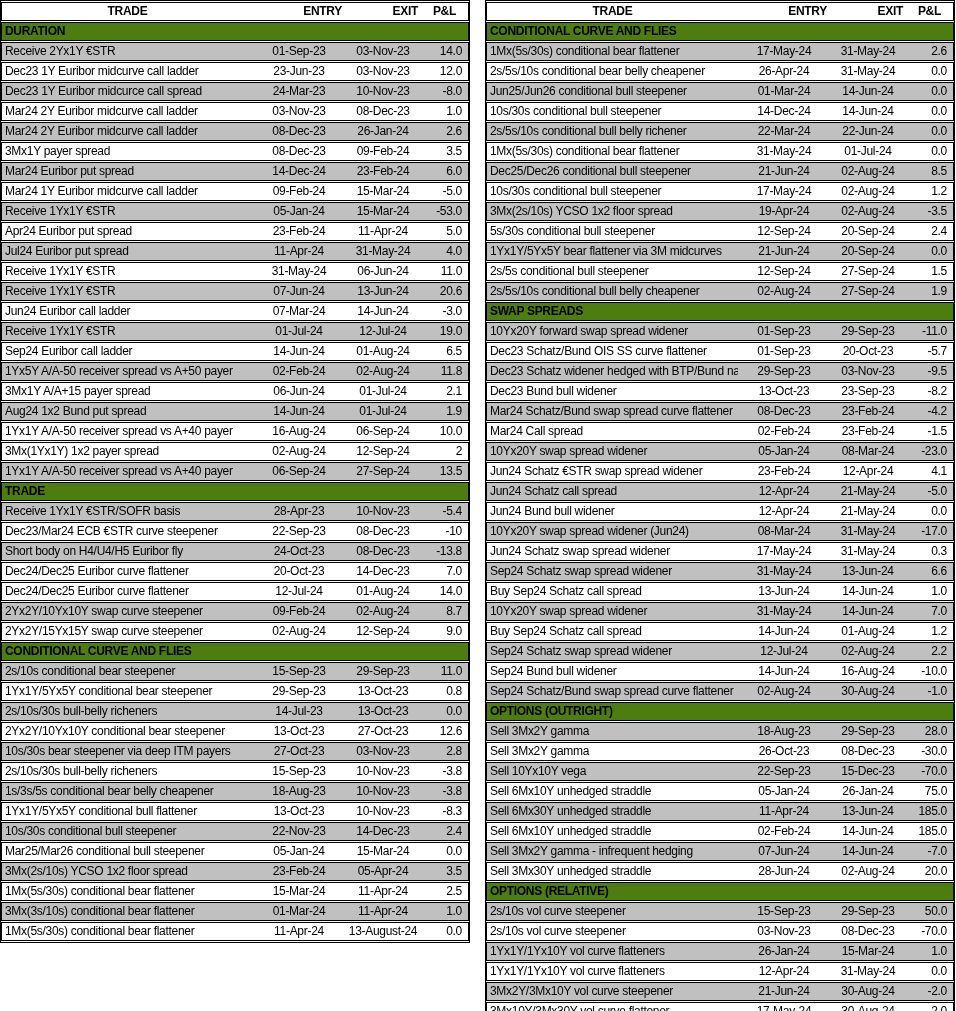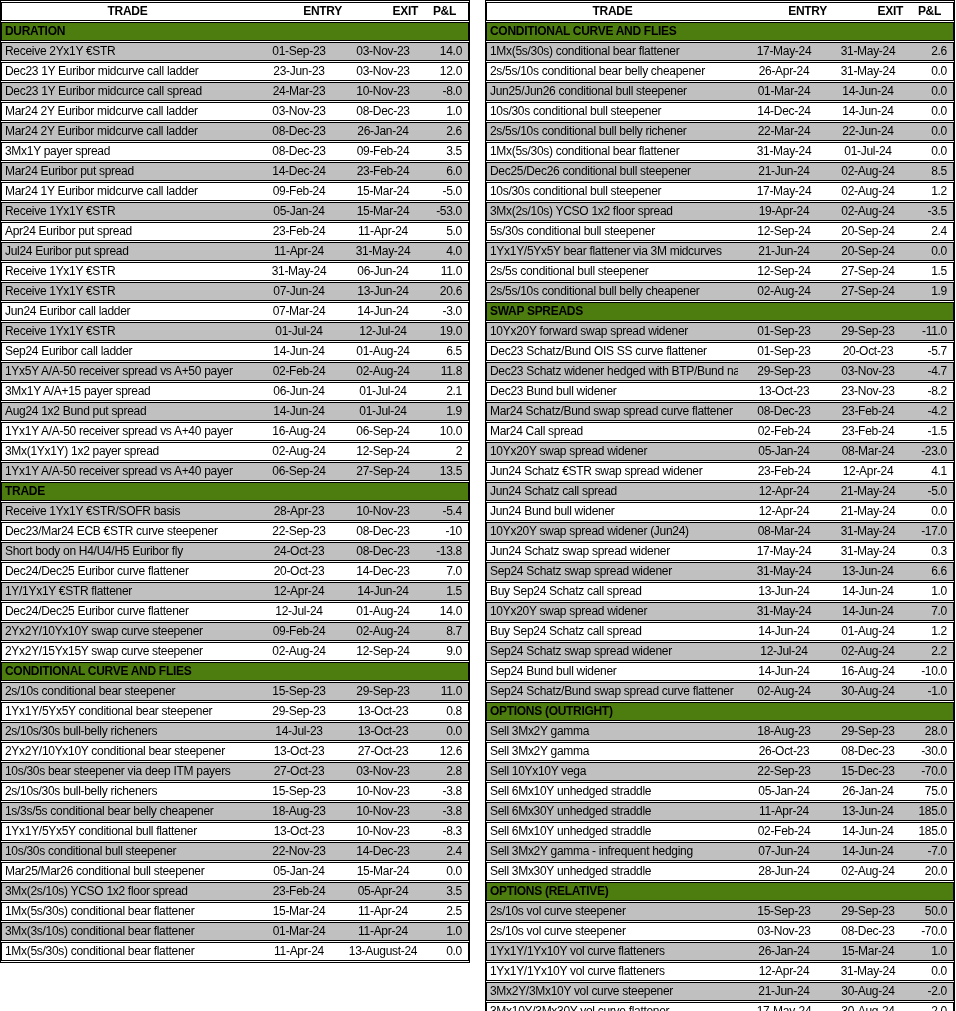--- a/index.html
+++ b/index.html
@@ -231,26 +231,20 @@
           <td class="col-entry">24-Oct-23</td>
           <td class="col-exit">08-Dec-23</td>
           <td class="col-pnl">-13.8</td>
         </tr>
         <tr class="data shade-white">
           <td class="col-trade">Dec24/Dec25 Euribor curve flattener</td>
           <td class="col-entry">20-Oct-23</td>
           <td class="col-exit">14-Dec-23</td>
           <td class="col-pnl">7.0</td>
         </tr>
-        <tr class="data shade-gray">
-          <td class="col-trade">1Y/1Yx1Y €STR flattener</td>
-          <td class="col-entry">12-Apr-24</td>
-          <td class="col-exit">14-Jun-24</td>
-          <td class="col-pnl">1.5</td>
-        </tr>
         <tr class="data shade-white">
           <td class="col-trade">Dec24/Dec25 Euribor curve flattener</td>
           <td class="col-entry">12-Jul-24</td>
           <td class="col-exit">01-Aug-24</td>
           <td class="col-pnl">14.0</td>
         </tr>
         <tr class="data shade-gray">
           <td class="col-trade">2Yx2Y/10Yx10Y swap curve steepener</td>
           <td class="col-entry">09-Feb-24</td>
           <td class="col-exit">02-Aug-24</td>
@@ -458,26 +452,26 @@
         <tr class="data shade-white">
           <td class="col-trade">Dec23 Schatz/Bund OIS SS curve flattener</td>
           <td class="col-entry">01-Sep-23</td>
           <td class="col-exit">20-Oct-23</td>
           <td class="col-pnl">-5.7</td>
         </tr>
         <tr class="data shade-gray">
           <td class="col-trade">Dec23 Schatz widener hedged with BTP/Bund narrower</td>
           <td class="col-entry">29-Sep-23</td>
           <td class="col-exit">03-Nov-23</td>
-          <td class="col-pnl">-4.7</td>
+          <td class="col-pnl">-9.5</td>
         </tr>
         <tr class="data shade-white">
           <td class="col-trade">Dec23 Bund bull widener</td>
           <td class="col-entry">13-Oct-23</td>
-          <td class="col-exit">23-Nov-23</td>
+          <td class="col-exit">23-Sep-23</td>
           <td class="col-pnl">-8.2</td>
         </tr>
         <tr class="data shade-gray">
           <td class="col-trade">Mar24 Schatz/Bund swap spread curve flattener</td>
           <td class="col-entry">08-Dec-23</td>
           <td class="col-exit">23-Feb-24</td>
           <td class="col-pnl">-4.2</td>
         </tr>
         <tr class="data shade-white">
           <td class="col-trade">Mar24 Call spread</td>

